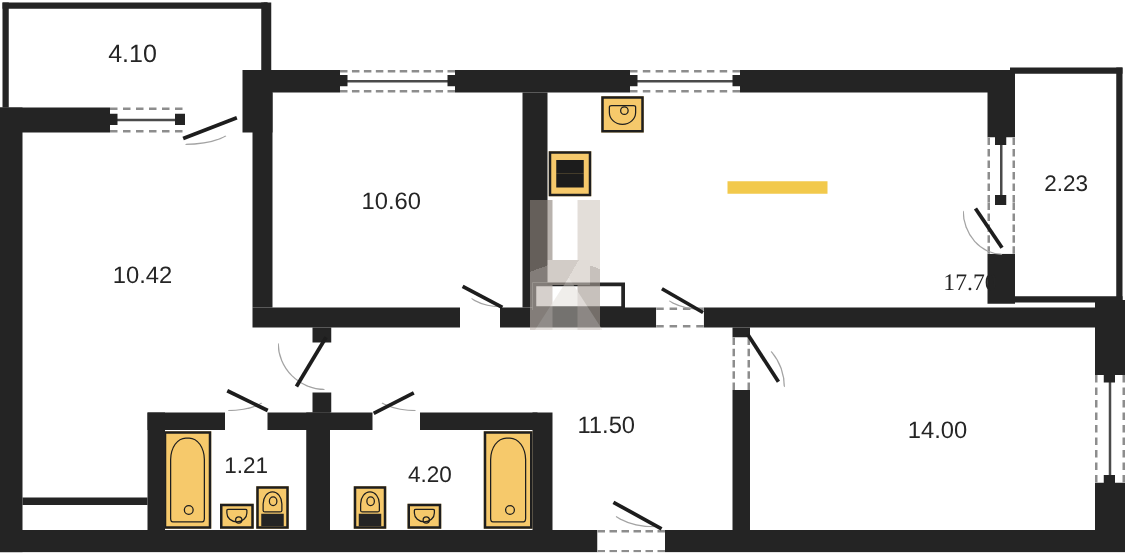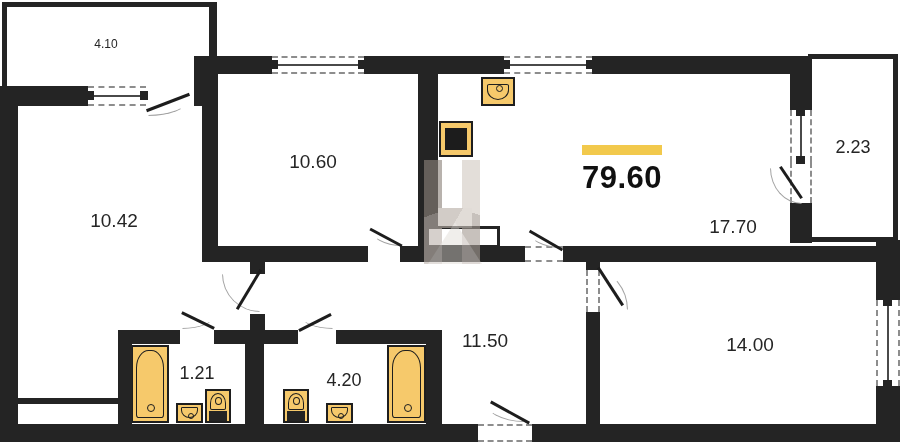--- a/index.html
+++ b/index.html
@@ -194,25 +194,24 @@
     </div>
 
   <div id="wm">
     <div class="p" style="left:0;top:0;width:18px;height:104px;background:linear-gradient(160deg,#8e847c 0 52%,#bdb4ad 52%);"></div>
     <div class="p" style="left:38px;top:0;width:18px;height:104px;background:linear-gradient(200deg,#d2cac3 0 50%,#a59c94 50%);"></div>
     <div class="p" style="left:14px;top:48px;width:34px;height:20px;background:linear-gradient(120deg,#b7ada5 0 55%,#cfc7c0 55%);"></div>
     <div class="p" style="left:4px;top:62px;width:54px;height:42px;background:#ddd7d2;clip-path:polygon(0 100%,50% 0,100% 100%);opacity:.7;"></div>
   </div>
 
   <div id="accent-bar"></div>
-  <div id="total">79.60</div>
-
-  <div class="lbl" style="left:106px;top:44px;font-size:12px;">4.10</div>
+
+  <div class="lbl" style="left:106px;top:44px;font-size:20px;">4.10</div>
   <div class="lbl" style="left:114px;top:221px;">10.42</div>
   <div class="lbl" style="left:313px;top:162px;">10.60</div>
-  <div class="lbl" style="left:733px;top:227px;">17.70</div>
+  <div class="lbl" style="left:776px;top:227px;font-family:Liberation Serif, serif;">17.70</div>
   <div class="lbl" style="left:853px;top:147px;font-size:18px;">2.23</div>
   <div class="lbl" style="left:485px;top:341px;">11.50</div>
   <div class="lbl" style="left:750px;top:345px;text-align:center;">14.00</div>
   <div class="lbl" style="left:197px;top:373px;font-size:18px;">1.21</div>
   <div class="lbl" style="left:344px;top:380px;font-size:18px;">4.20</div>
 
 </div>
 
 </body></html>

